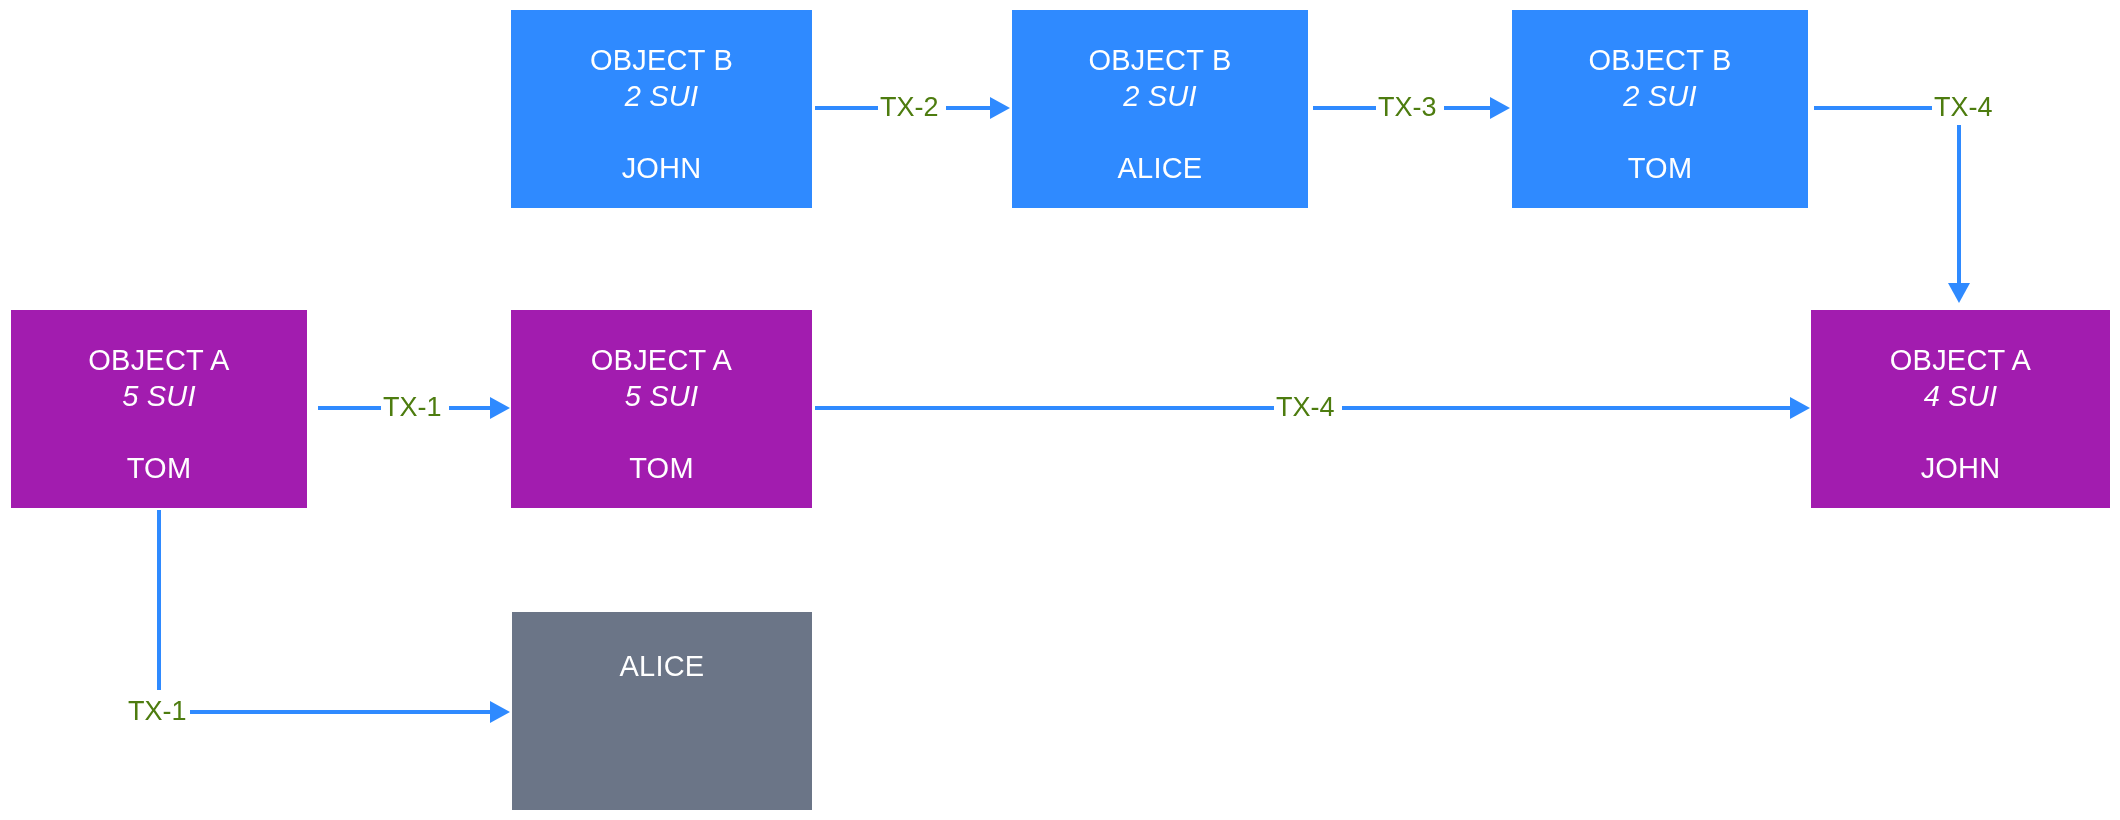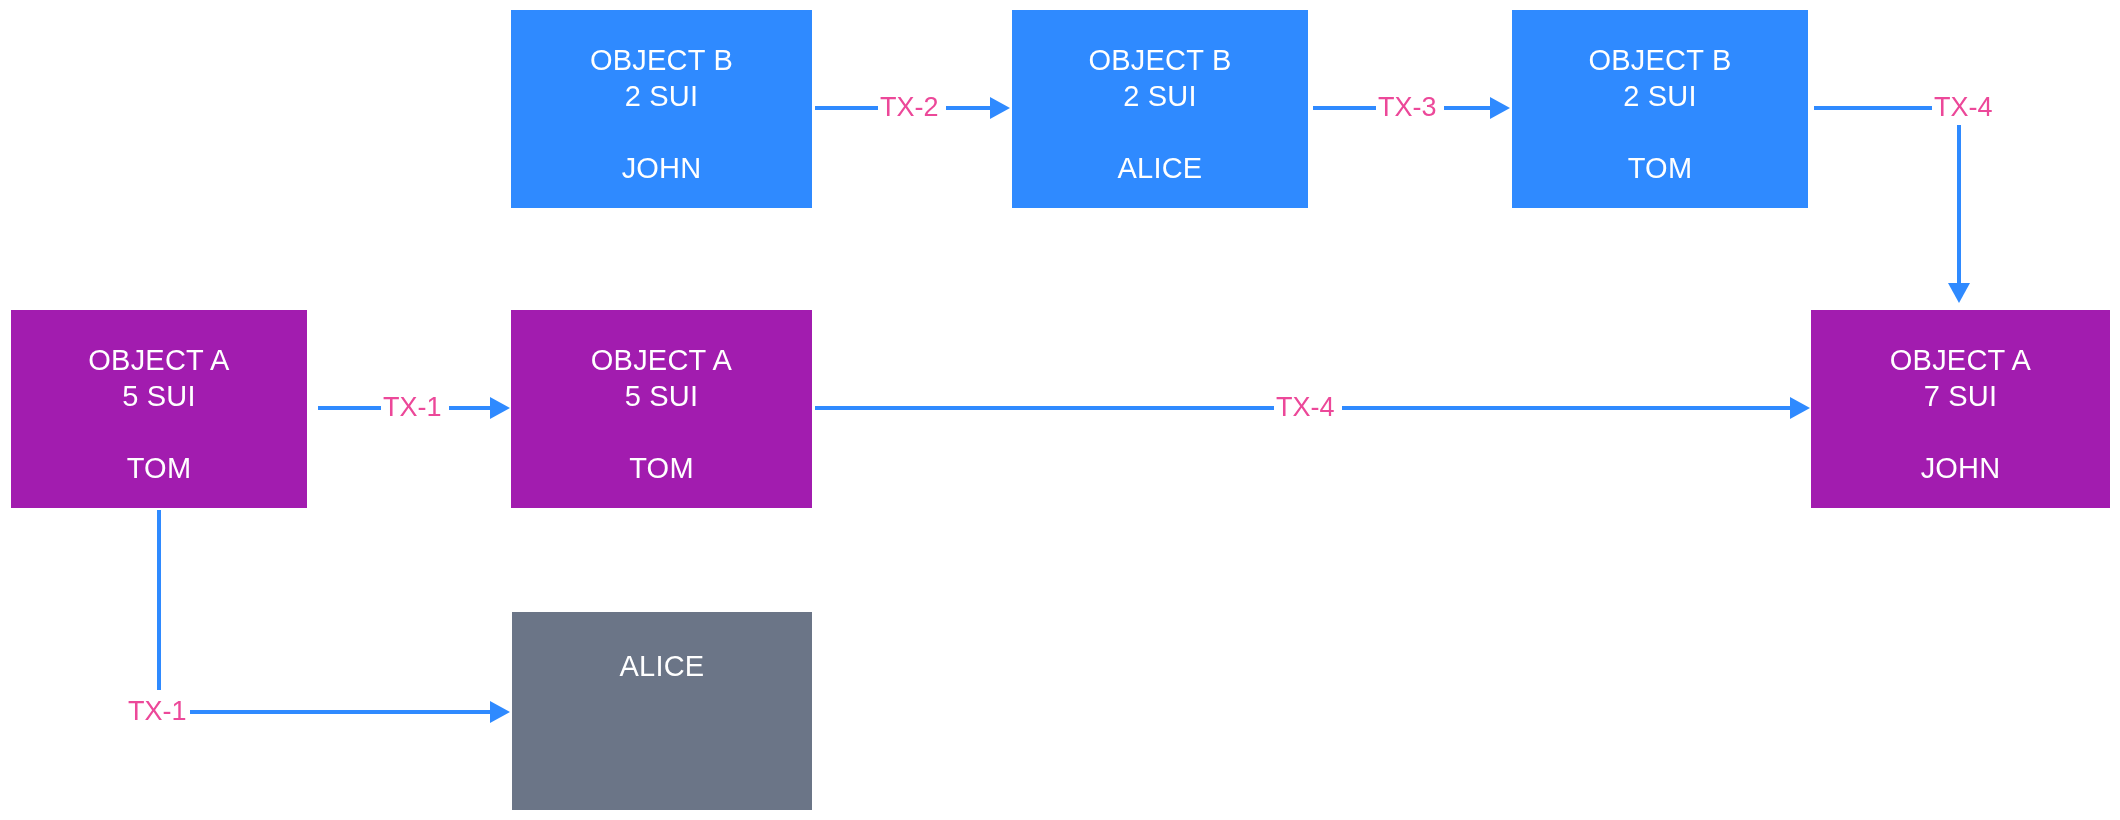--- a/index.html
+++ b/index.html
@@ -29,21 +29,21 @@
     line-height: 36px;
     letter-spacing: 0.2px;
     font-weight: 400;
     user-select: none;
   }
   .obj-box .obj-head {
     margin-top: 32px;
     text-align: center;
   }
   .obj-box .obj-title { display: block; }
-  .obj-box .obj-amount { display: block; }
+  .obj-box .obj-amount { display: block; font-style: italic; }
   .obj-box .obj-owner {
     margin-top: 36px;
     text-align: left;
     display: block;
   }
   .theme-black { background: #a21caf; }
   .theme-blue  { background: #2f8aff; }
   .theme-gray  { background: #6b7587; }
 
   
@@ -65,21 +65,21 @@
   .arrow-head-down {
     position: absolute;
     width: 0;
     height: 0;
     border-left: 11px solid transparent;
     border-right: 11px solid transparent;
     border-top: 20px solid #2f8aff;
   }
   .edge-label {
     position: absolute;
-    color: #ec4899;
+    color: #4d7c0f;
     font-size: 27px;
     line-height: 27px;
     white-space: nowrap;
     user-select: none;
     font-weight: 400;
   }
 </style>
 </head>
 <body>
 
@@ -121,21 +121,21 @@
     <span class="obj-head">
       <span class="obj-title">OBJECT A</span>
       <span class="obj-amount">5 SUI</span>
     </span>
     <span class="obj-owner">TOM</span>
   </div>
 
   <div class="obj-box theme-black" style="left:1811px; top:310px; width:299px; height:198px;">
     <span class="obj-head">
       <span class="obj-title">OBJECT A</span>
-      <span class="obj-amount">7 SUI</span>
+      <span class="obj-amount">4 SUI</span>
     </span>
     <span class="obj-owner">JOHN</span>
   </div>
 
   <div class="obj-box theme-gray" style="left:512px; top:612px; width:300px; height:198px;">
     <span class="obj-owner">ALICE</span>
   </div>
 
   <div class="edge-line edge-h" style="left:815px; top:106px; width:63px;"></div>
   <span class="edge-label" style="left:880px; top:94px;">TX-2</span>

